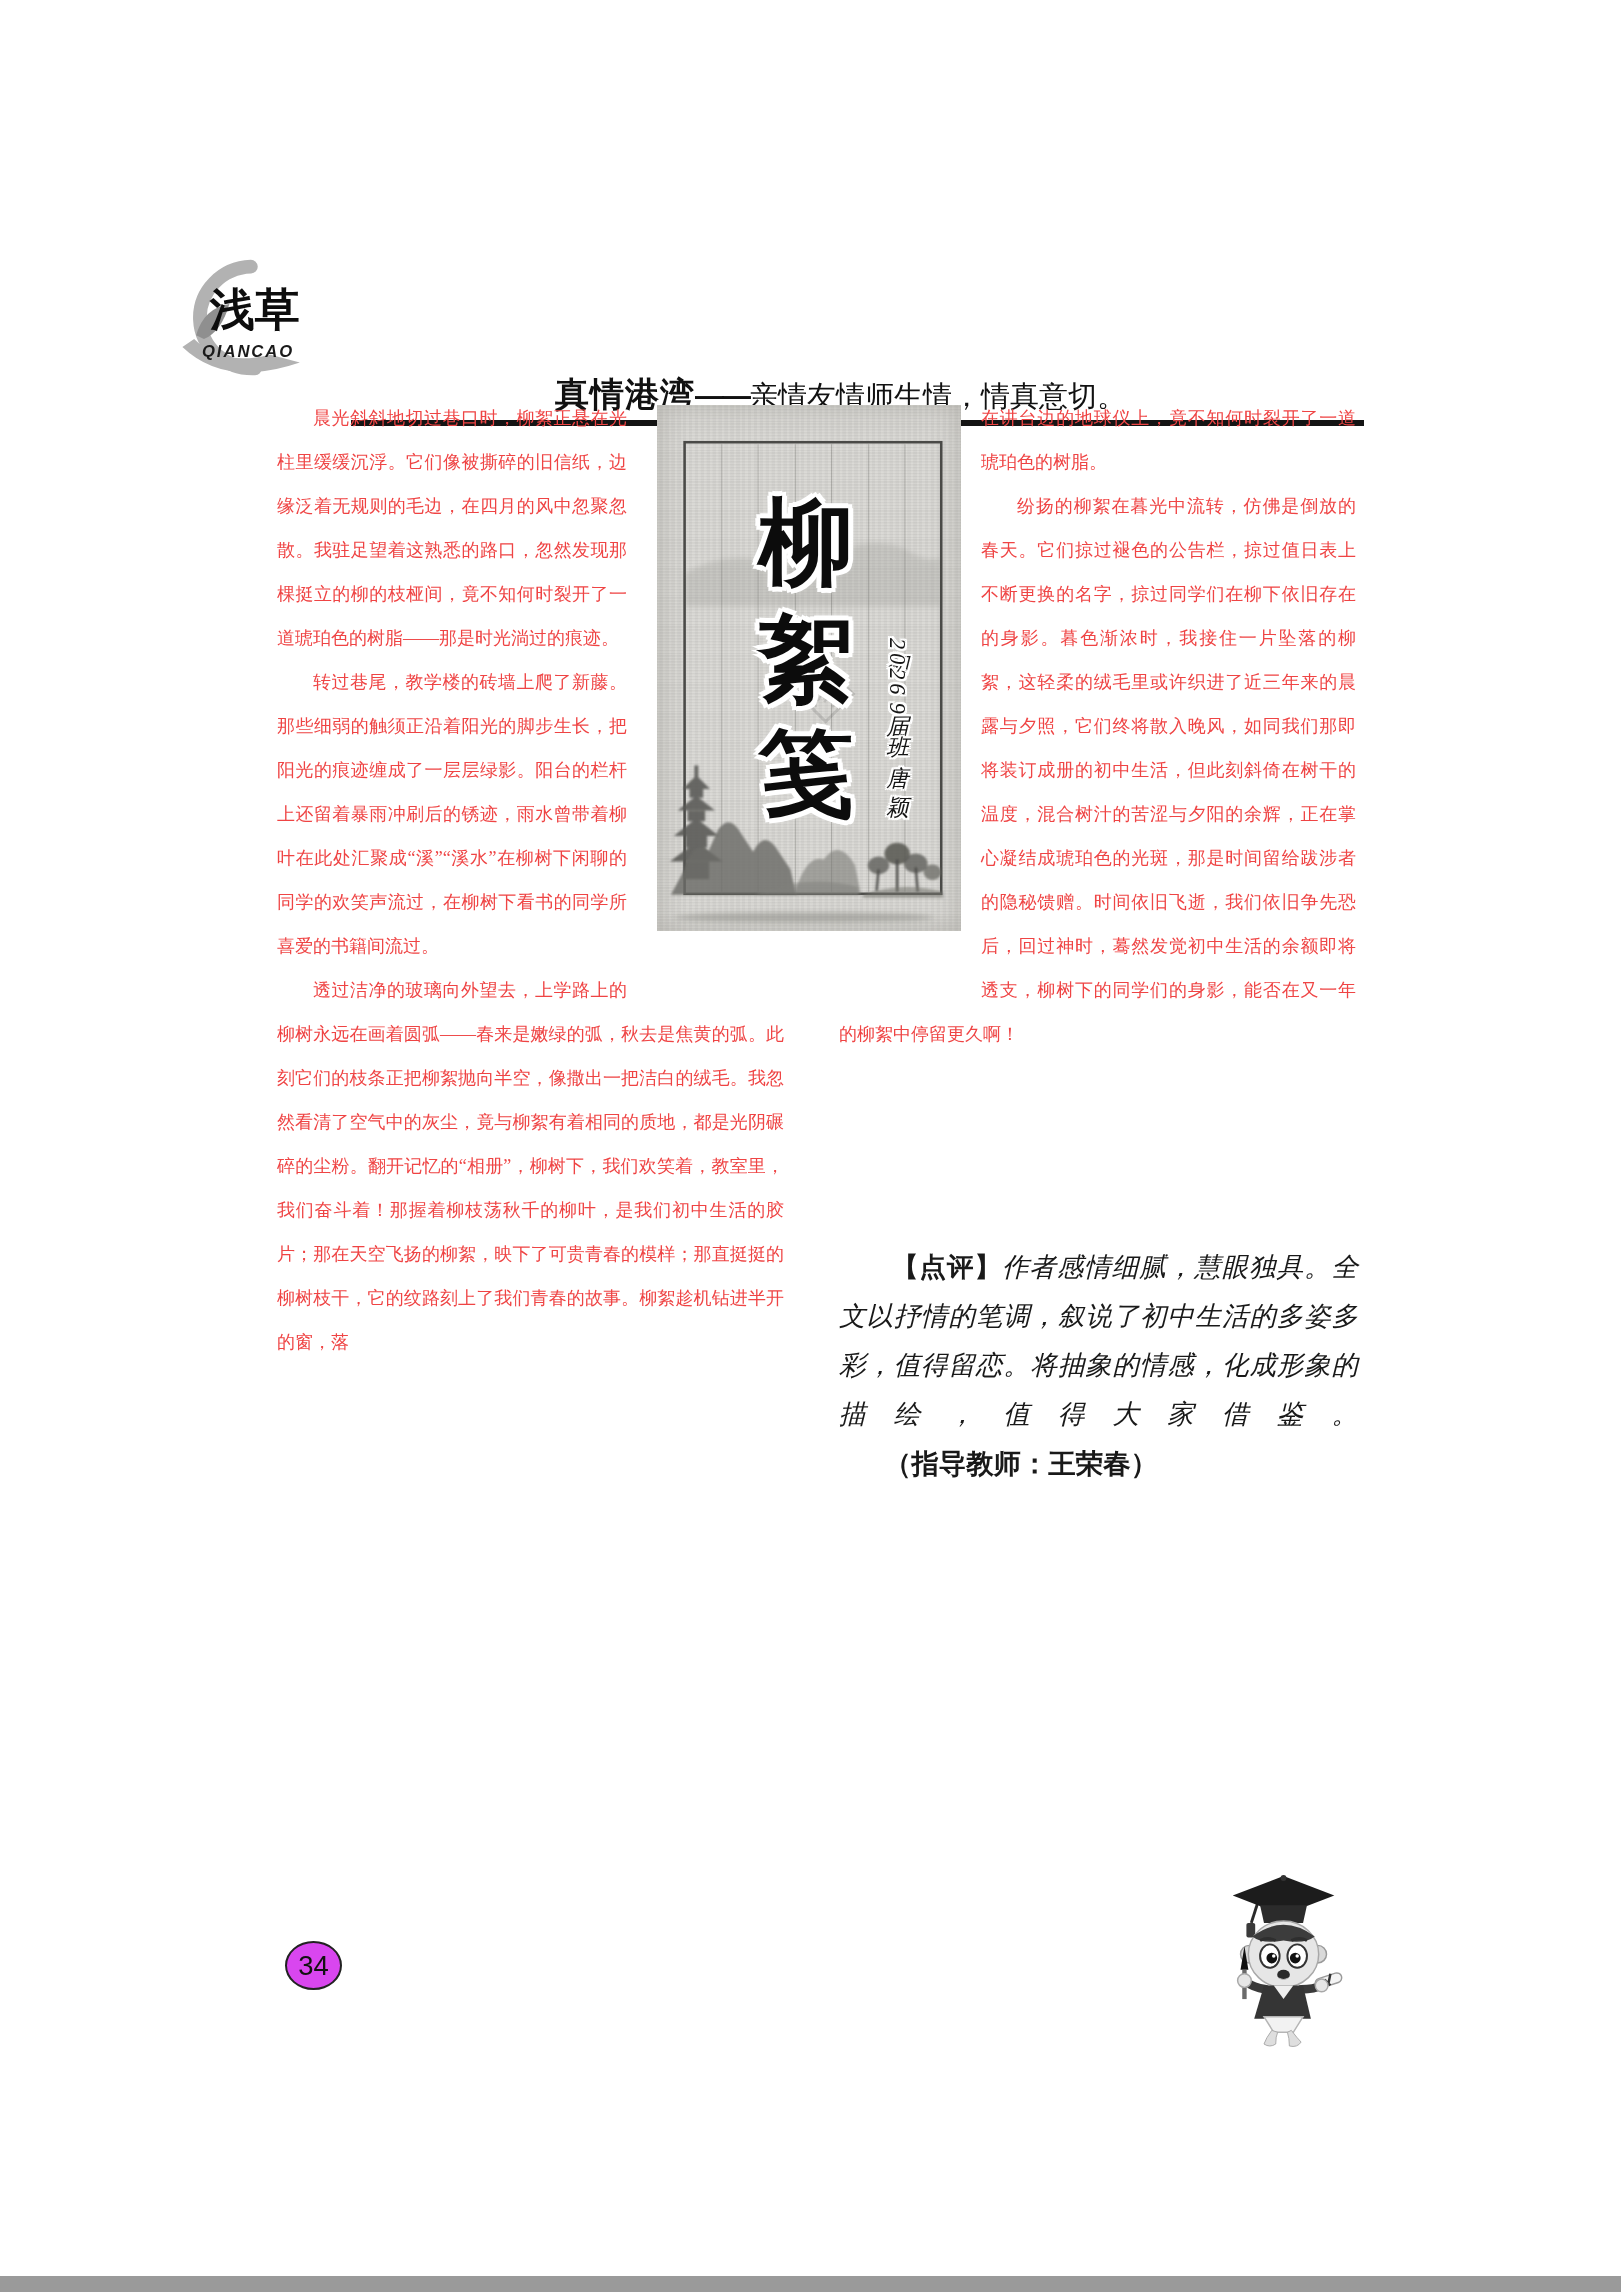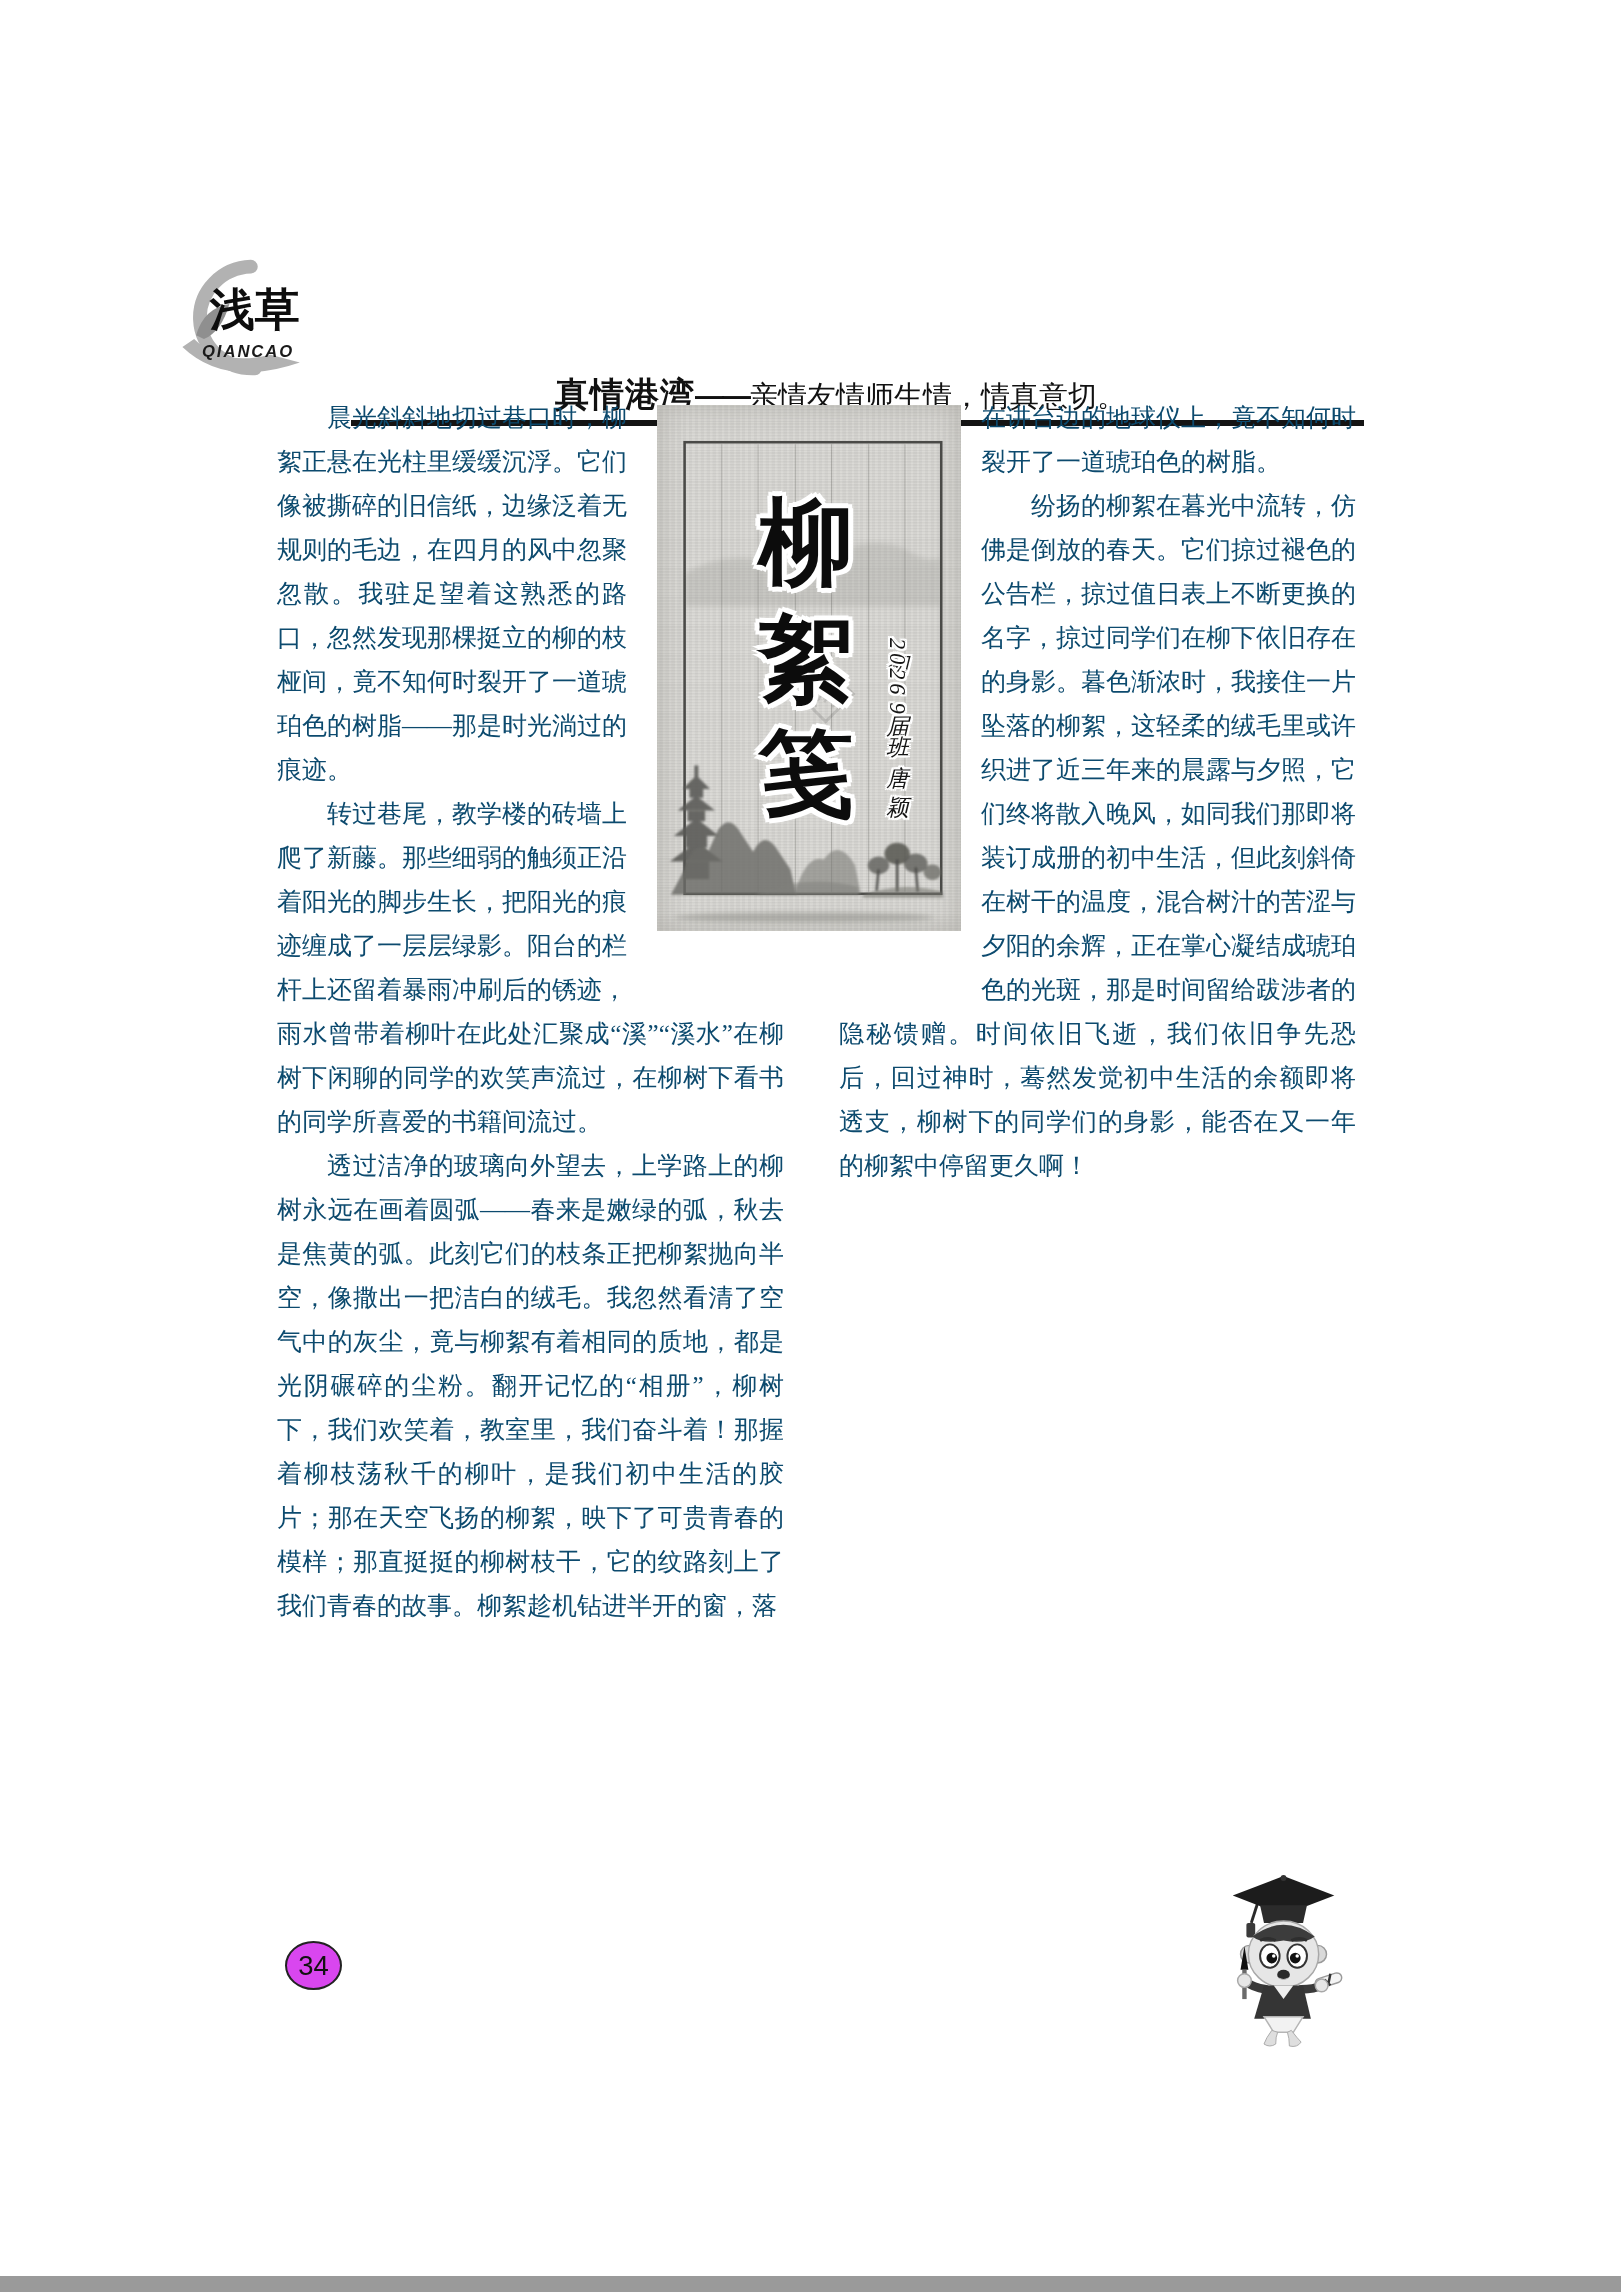--- a/index.html
+++ b/index.html
@@ -8,21 +8,21 @@
 
   
   .logo{position:absolute;left:153px;top:253px;width:186px;height:137px;}
   .header-title{position:absolute;left:555px;top:372px;white-space:nowrap;
        font-family:"Liberation Sans","DejaVu Sans",sans-serif;font-size:29px;color:#111;}
   .header-title .bold{font-weight:bold;font-size:34px;letter-spacing:1px;}
   .header-title .dash{font-weight:bold;letter-spacing:-2px;}
   .header-rule{position:absolute;left:351px;top:420px;width:1013px;height:5.9px;background:#141414;}
 
   
-  .col{position:absolute;top:396px;font-size:25px;line-height:44px;text-align:justify;color:#0c4a6e;}
+  .col{position:absolute;top:396px;font-size:18px;line-height:44px;text-align:justify;color:#ef4444;}
   #col1{left:277px;width:507px;}
   #col2{left:839px;width:517px;}
   .spacer-r{float:right;width:157px;height:574px;}
   .spacer-l{float:left;width:142px;height:574px;}
   p.para{margin:0;padding:0;}
   .indent{text-indent:2em;}
 
   
   .card{position:absolute;left:657px;top:405px;width:304px;height:526px;background:#d7d6d2;
         background-image:
@@ -150,20 +150,23 @@
       <ellipse cx="150" cy="523" rx="132" ry="5" fill="#90908a" opacity="0.55" filter="url(#b1)"></ellipse>
     </svg>
     <div class="title-col">
       <div class="tchar">柳</div>
       <div class="tchar">絮</div>
       <div class="tchar">笺</div>
     </div>
     <div class="byline">初2026届9班　唐　颖</div>
   </div>
 
+  <div class="comment">
+    <p class="para" style="text-indent:2em;"><span class="label">【点评】</span><span class="body">作者感情细腻，慧眼独具。全文以抒情的笔调，叙说了初中生活的多姿多彩，值得留恋。将抽象的情感，化成形象的描绘，值得大家借鉴。</span><span class="teacher">（指导教师：王荣春）</span></p>
+  </div>
 
   <div class="pagenum">34</div>
 
   <div class="mascot">
     <svg width="127" height="181" viewBox="0 0 130 185">
 
       <line x1="40" y1="26" x2="31" y2="54" stroke="#2a2a2a" stroke-width="3"></line>
       <rect x="26" y="54" width="9" height="15" rx="2" fill="#3a3a3a"></rect>
 
       <polygon points="64,6 116,26 64,46 12,26" fill="#1c1c1c"></polygon>

